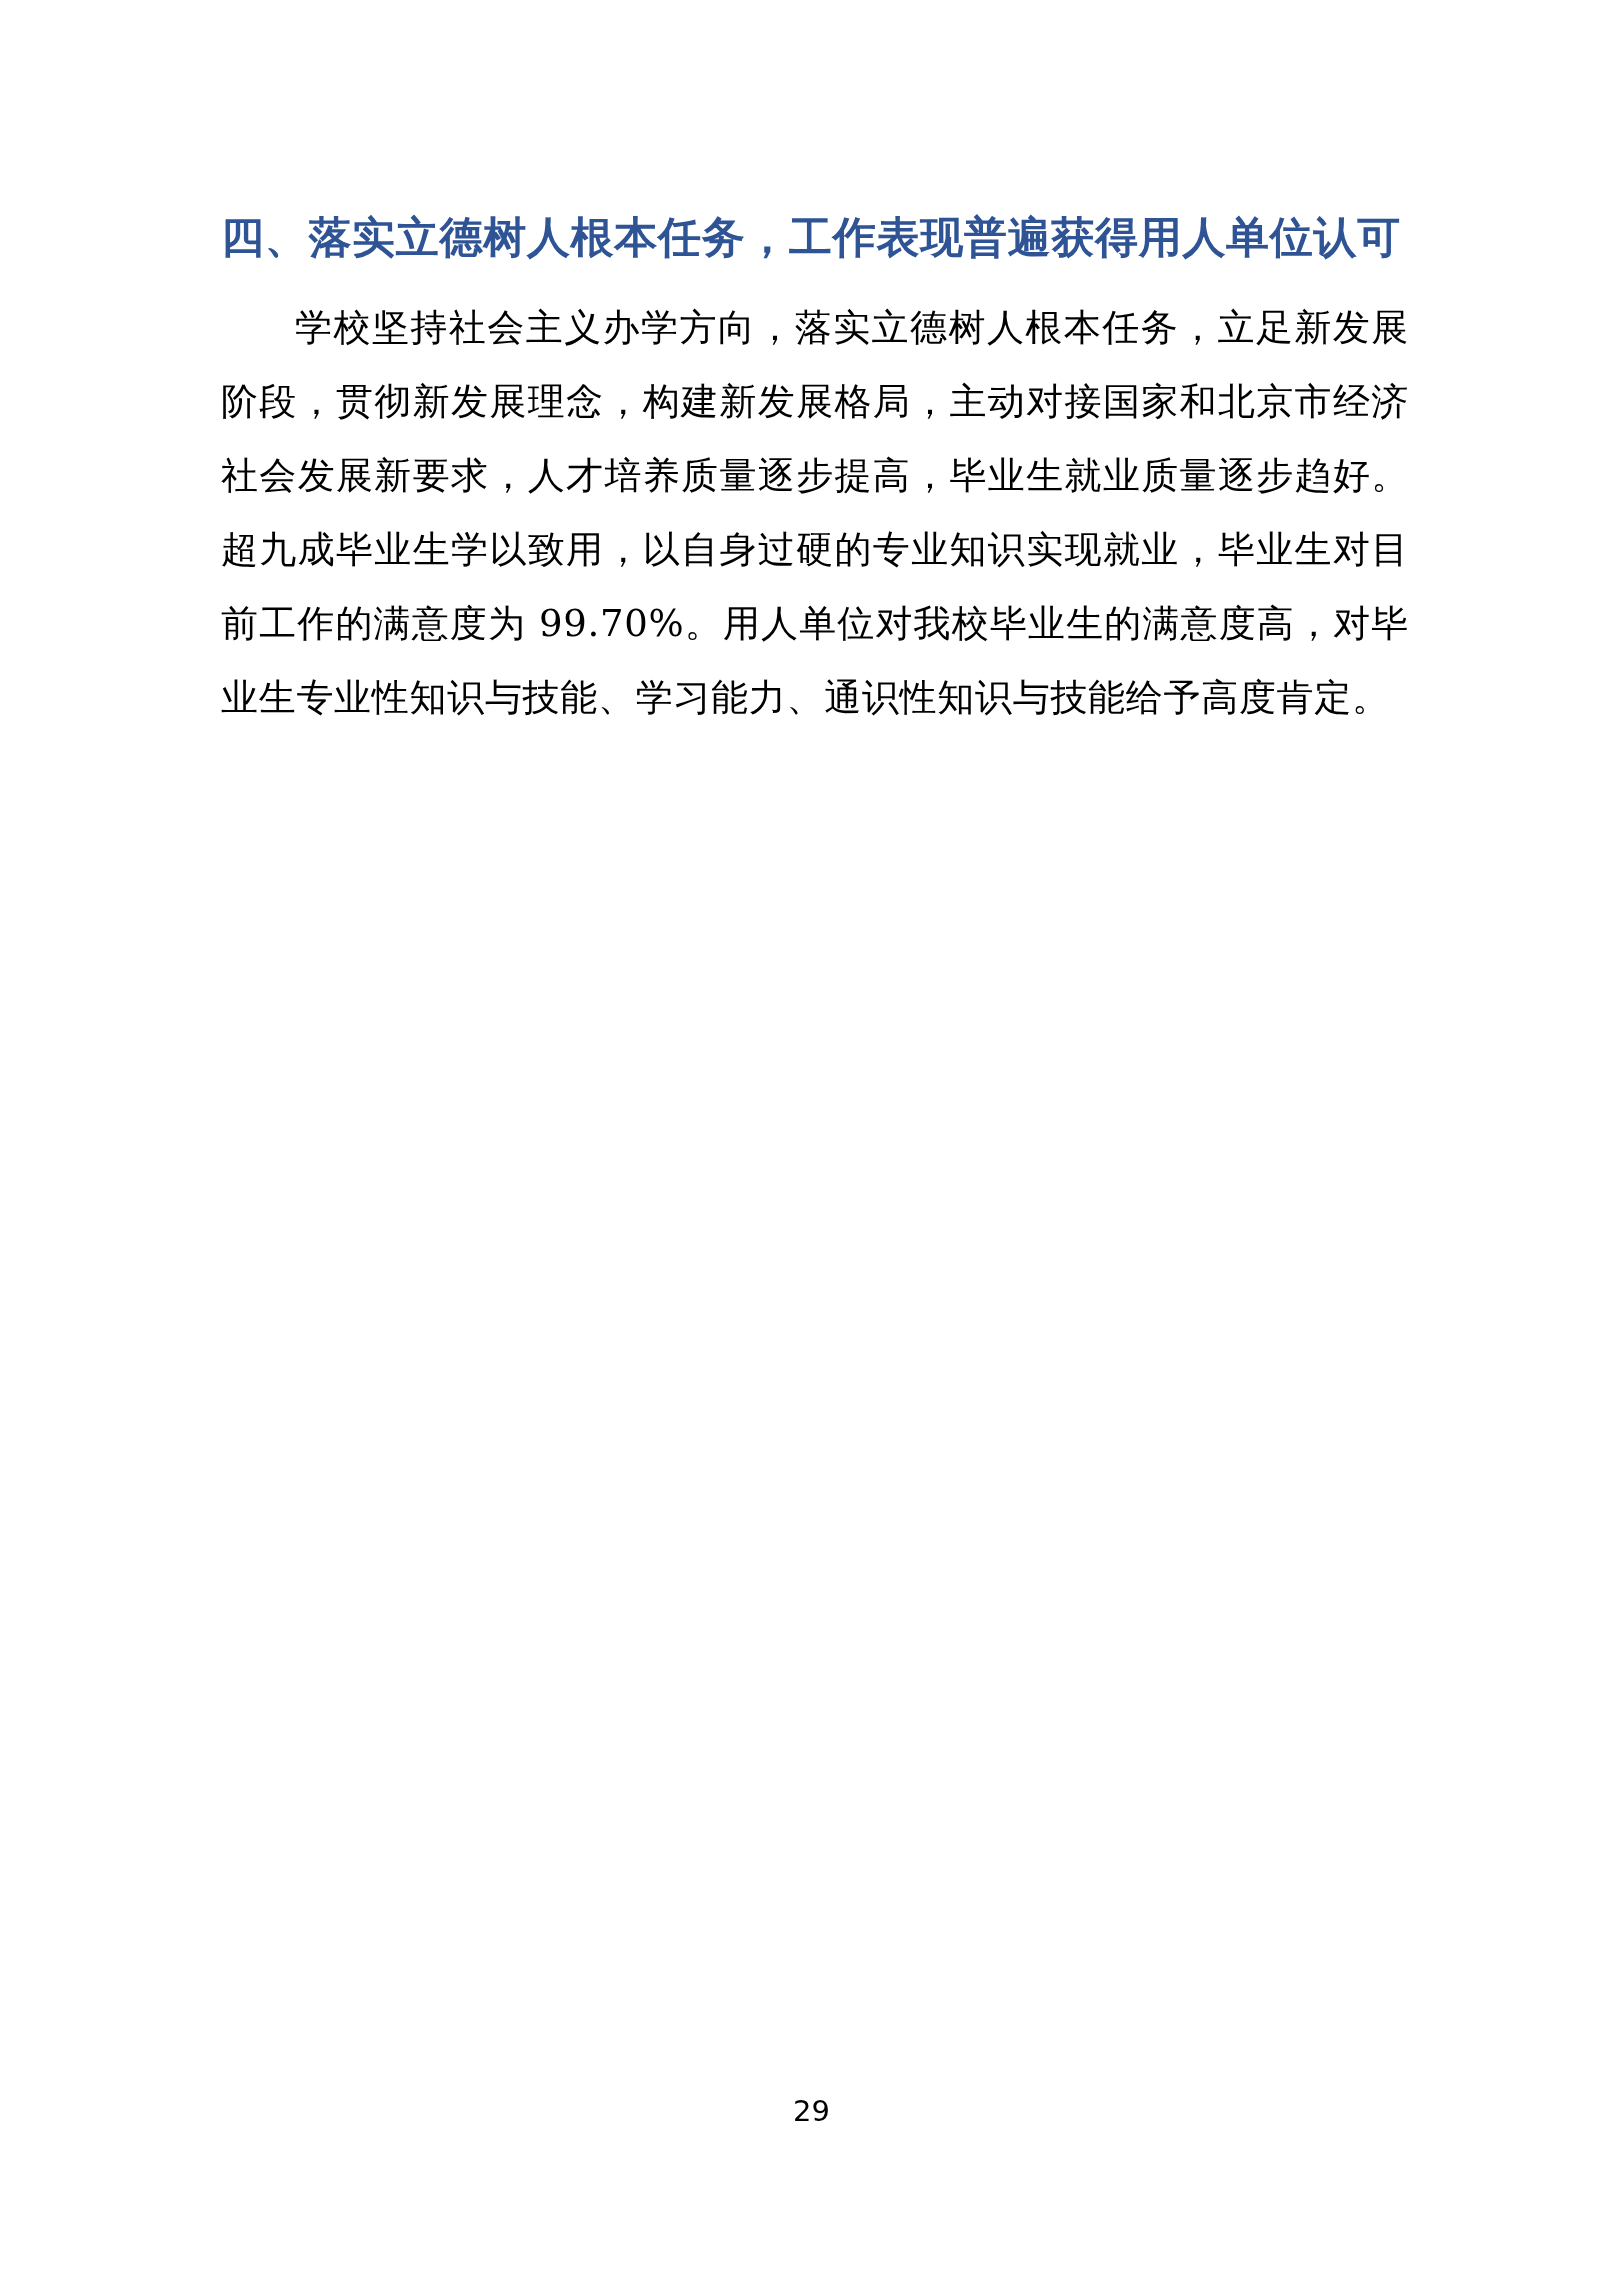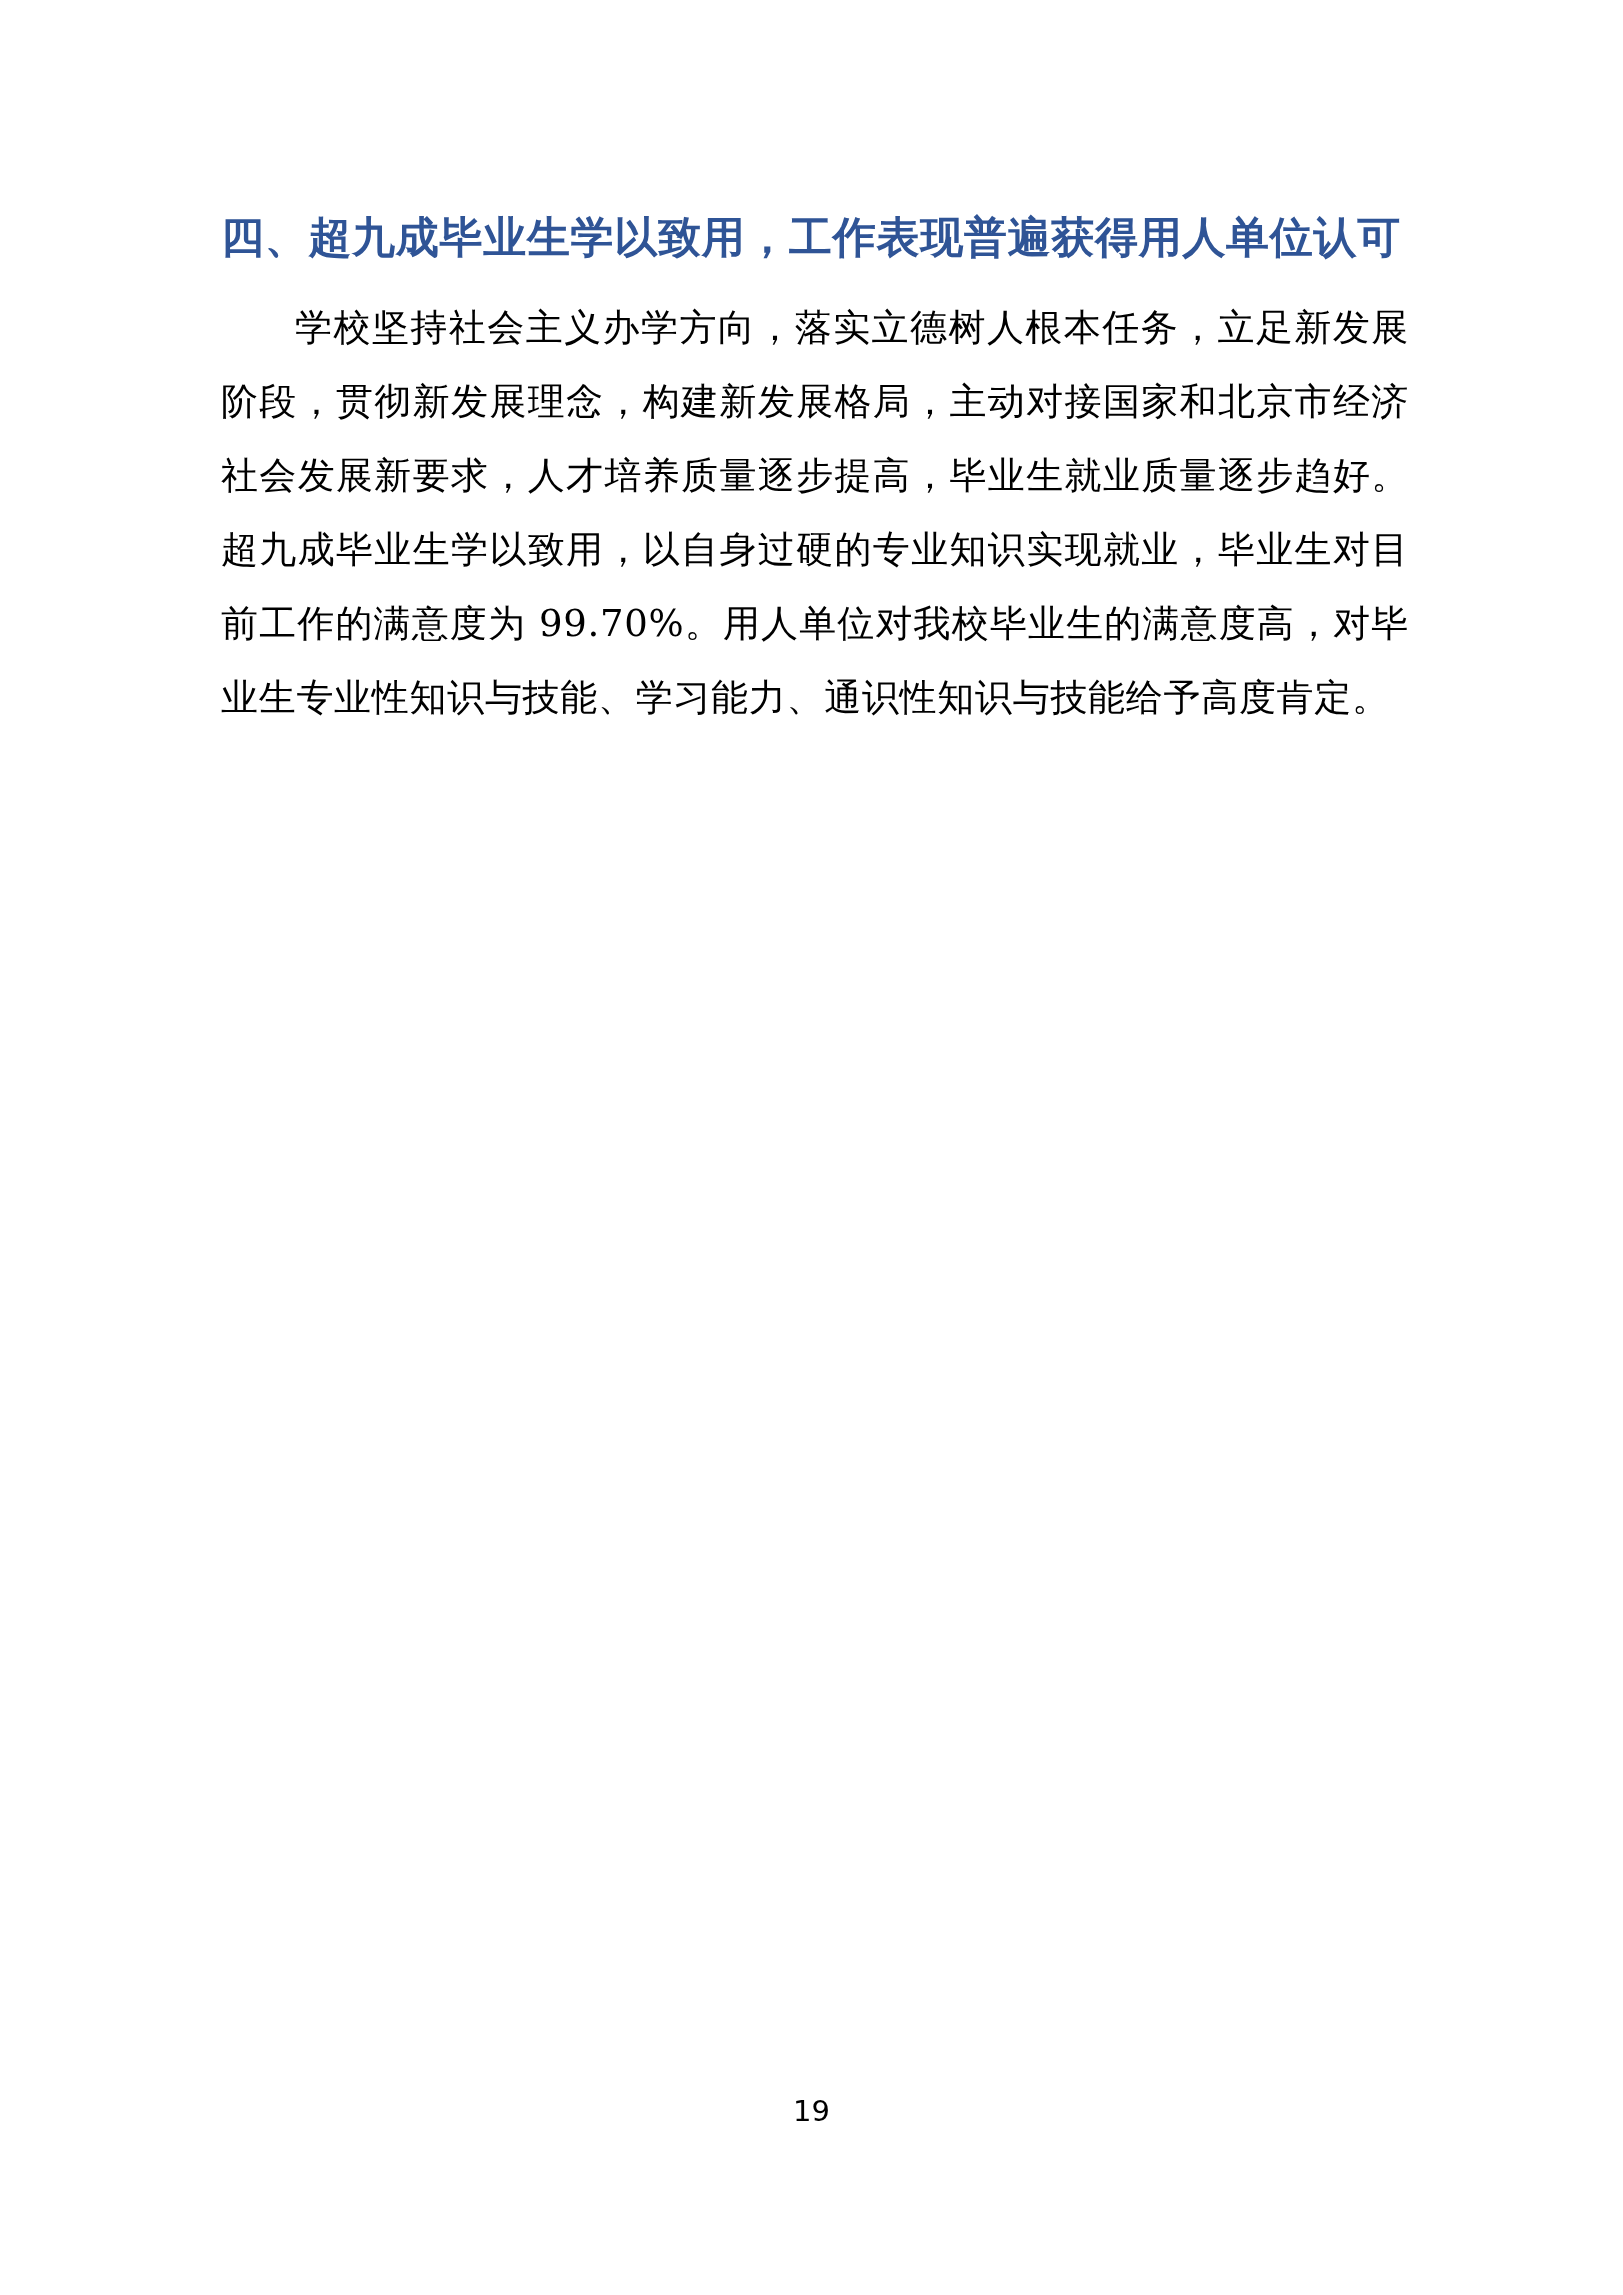--- a/index.html
+++ b/index.html
@@ -52,19 +52,19 @@
     font-size: 29px;
     line-height: 34px;
     color: #000000;
     font-family: "DejaVu Sans", "Liberation Sans", sans-serif;
   }
 </style>
 </head>
 <body>
 
 <div class="page">
-  <h1 class="section-heading">四、超九成毕业生学以致用，工作表现普遍获得用人单位认可</h1>
+  <h1 class="section-heading">四、落实立德树人根本任务，工作表现普遍获得用人单位认可</h1>
 
   <p class="body-paragraph">学校坚持社会主义办学方向，落实立德树人根本任务，立足新发展阶段，贯彻新发展理念，构建新发展格局，主动对接国家和北京市经济社会发展新要求，人才培养质量逐步提高，毕业生就业质量逐步趋好。超九成毕业生学以致用，以自身过硬的专业知识实现就业，毕业生对目前工作的满意度为 99.70%。用人单位对我校毕业生的满意度高，对毕业生专业性知识与技能、学习能力、通识性知识与技能给予高度肯定。</p>
 
-  <div class="page-number">19</div>
+  <div class="page-number">29</div>
 </div>
 
 
 </body></html>

